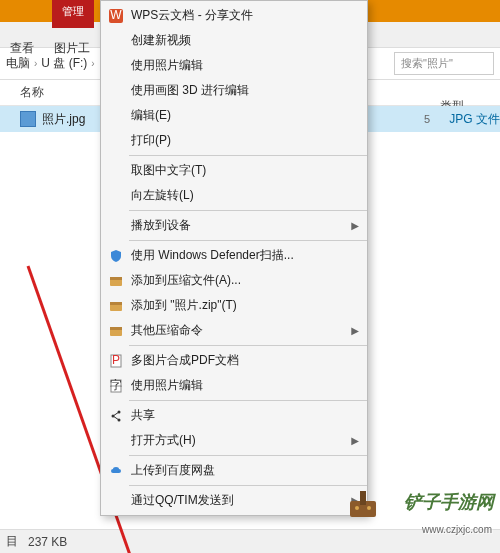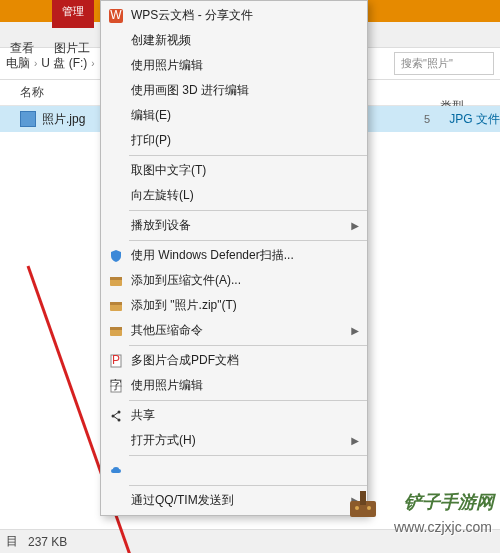--- a/index.html
+++ b/index.html
@@ -42,21 +42,21 @@
     .ctx-arrow { color: #666; font-size: 10px; }
     .ctx-sep { height: 1px; background: #ccc; margin: 2px 0 2px 28px; }
     .wps-icon svg, .ic svg { width: 14px; height: 14px; }
     .ic { width: 14px; height: 14px; display: inline-block; }
     
     .arrow-annot { position: absolute; left: 8px; top: 150px; width: 180px; height: 370px; z-index: 5; pointer-events: none; }
     
     .watermark { position: absolute; right: 6px; bottom: 30px; z-index: 20; display: flex; align-items: center; gap: 20px; }
     .wm-logo { width: 42px; height: 42px; }
     .wm-text { font-size: 18px; font-weight: bold; color: #4a7a3a; font-style: italic; text-shadow: 1px 1px 2px #fff, -1px -1px 2px #fff; }
-    .wm-url { position: absolute; right: 8px; bottom: 18px; font-size: 14px; color: #666; z-index: 20; text-shadow: 1px 1px 1px #fff; margin-top: 12px; }
+    .wm-url { position: absolute; right: 8px; bottom: 18px; font-size: 10px; color: #666; z-index: 20; text-shadow: 1px 1px 1px #fff; margin-top: 12px; }
   </style>
 </head>
 <body>
 
 <div class="top-ribbon">
   <div class="ribbon-tab">管理</div>
 </div>
 
 <div class="menu-bar">
   <span class="menu-item">查看</span>
@@ -216,20 +216,21 @@
       <span class="ctx-label">打开方式(H)</span>
       <span class="ctx-arrow">▶</span>
     </div>
   <div class="ctx-sep"></div>
   <div class="ctx-item">
     <span class="ctx-icon">
         <span class="ic"><svg viewBox="0 0 14 14">
             <path d="M4 9 Q2 9 2 7 Q2 5 4 5 Q4 3 7 3 Q10 3 10 5 Q12 5 12 7 Q12 9 10 9 Z" fill="#3b88d8"></path>
           </svg></span>
       </span>
+    <span class="ctx-label">上传到百度网盘</span>
   </div>
   <div class="ctx-sep"></div>
   <div class="ctx-item">
       <span class="ctx-icon"></span>
       <span class="ctx-label">通过QQ/TIM发送到</span>
       <span class="ctx-arrow">▶</span>
     </div>
 
 </div>
 

